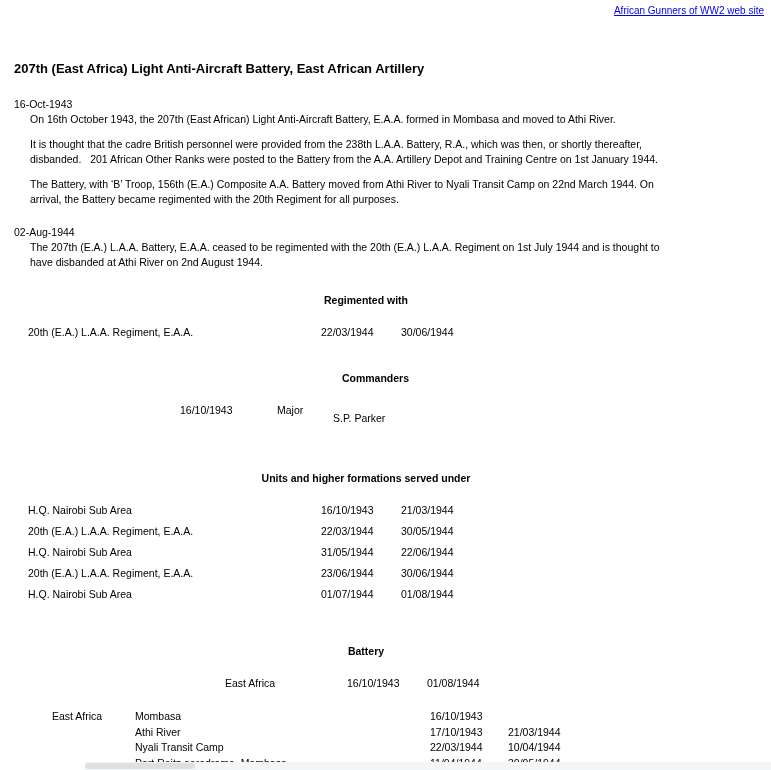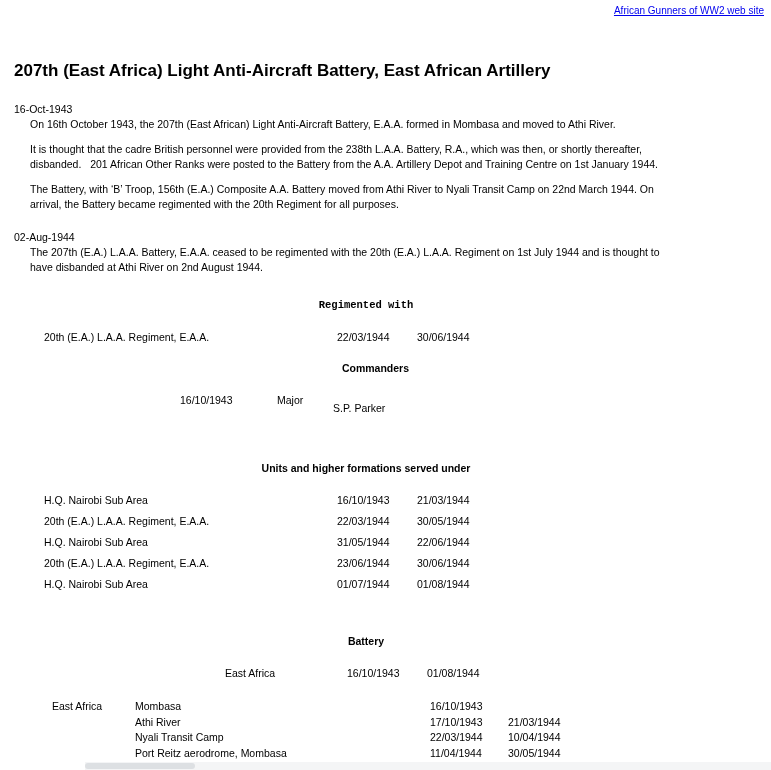--- a/index.html
+++ b/index.html
@@ -4,39 +4,39 @@
 <style>
   html,body{margin:0;padding:0;}
   body{
     width:771px;height:770px;background:#ffffff;color:#000;
     font-family:"Liberation Sans","DejaVu Sans",sans-serif;
     font-size:10.5px;position:relative;overflow:hidden;
   }
   .toplink-bar{text-align:right;padding:4px 7px 0 0;height:15px;}
   .site-link{color:#0000EE;text-decoration:underline;font-size:10px;cursor:pointer;}
   .page-title{
-    font-size:17px;font-weight:bold;margin:42px 12px 0 14px;letter-spacing:0;
+    font-size:13px;font-weight:bold;margin:42px 12px 0 14px;letter-spacing:0;
   }
   .history{margin:21px 0 0 14px;}
   .h-entry{display:flex;margin-bottom:8px;flex-direction:column;}
   .h-date{width:81px;flex:none;line-height:15px;}
   .h-text{width:655px;}
   .h-text p{margin:0 0 10px 16px;line-height:15px;white-space:pre-wrap;}
   .sections{width:732px;}
   .shead{
     font-size:10.5px;font-weight:bold;text-align:center;margin:0;line-height:13px;
   }
-  .mt-reg{margin-top:14px;font-family:Liberation Mono, monospace;}
-  .mt-cmd{margin-top:14px;padding-left:19px;}
+  .mt-reg{margin-top:14px;}
+  .mt-cmd{margin-top:29px;padding-left:19px;}
   .mt-units{margin-top:43px;}
   .mt-thea{margin-top:40px;}
   .mt-loc{margin-top:36px;}
   .trow{display:flex;line-height:21px;}
   .first-row{margin-top:15px;}
-  .units-grid{padding-left:44px;}
+  .units-grid{padding-left:28px;}
   .c-name{width:293px;flex:none;}
   .c-d1{width:80px;flex:none;}
   .c-d2{flex:none;}
   .cmd-grid{padding-left:180px;}
   .c-cdate{width:97px;flex:none;}
   .c-rank{width:56px;flex:none;}
   .c-cname{flex:none;margin-top:8px;}
   .thea-grid{padding-left:225px;}
   .c-tname{width:122px;flex:none;}
   .loc-grid{padding-left:52px;line-height:15.5px;}

